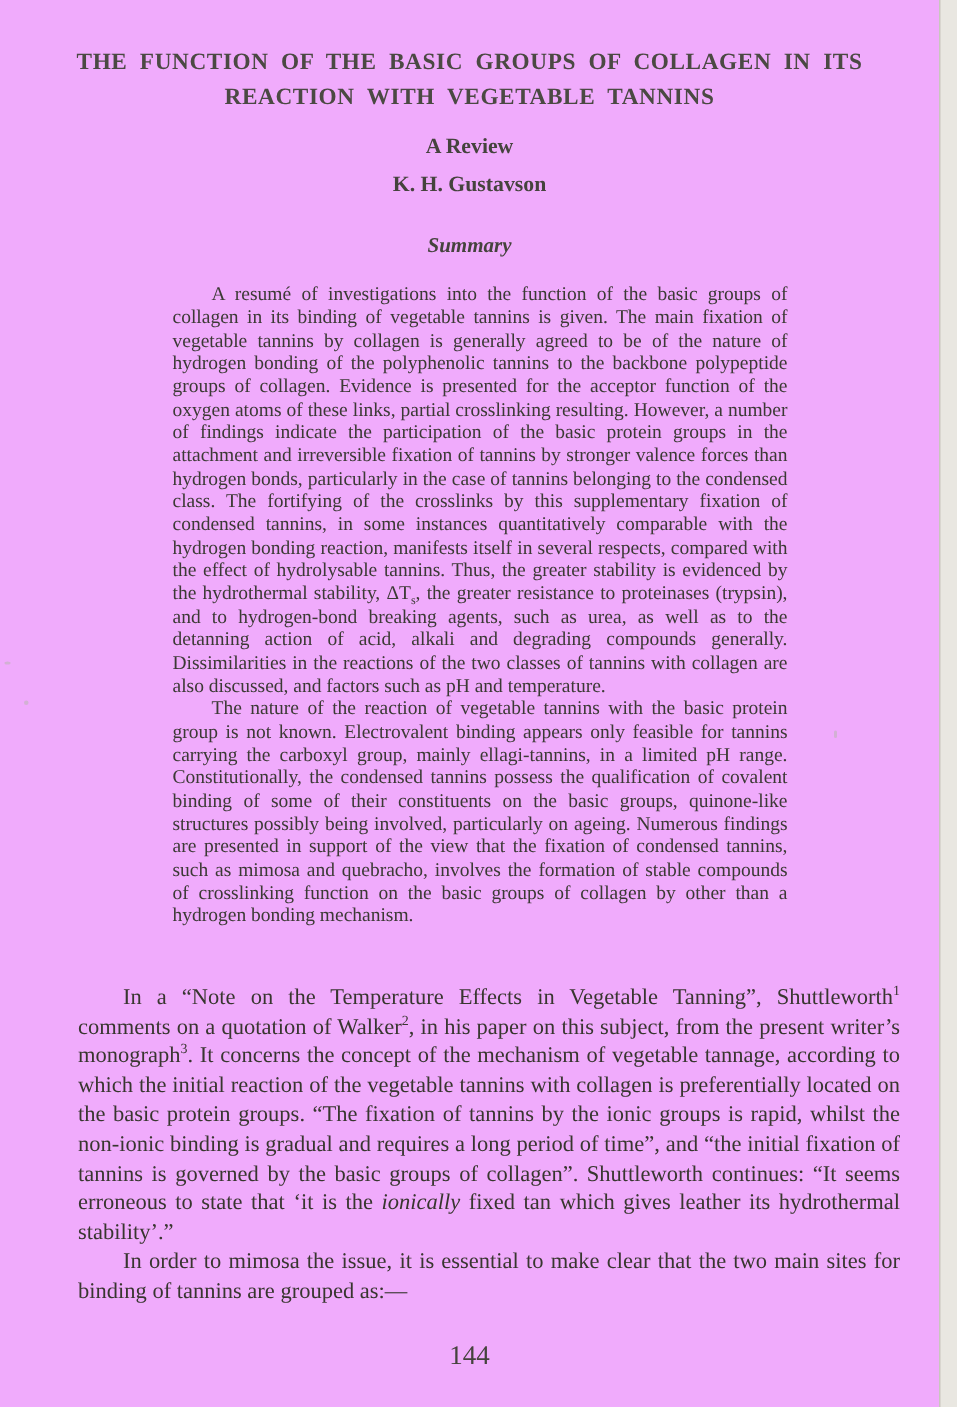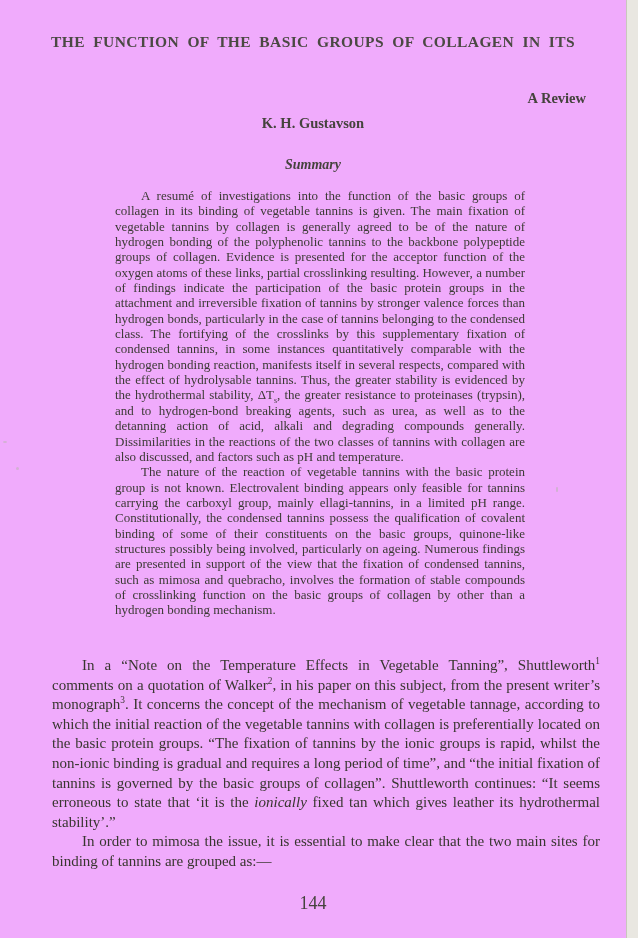--- a/index.html
+++ b/index.html
@@ -38,21 +38,21 @@
     line-height: 22.5px;
     letter-spacing: 0.4px;
     word-spacing: 4px;
     color: #4b4943;
   }
   .subtitle {
     position: absolute;
     top: 90px;
     left: 40px;
     right: 52px;
-    text-align: right;
+    text-align: center;
     font-weight: bold;
     font-size: 14.5px;
     color: #45433d;
   }
   .author {
     position: absolute;
     top: 115px;
     left: 40px;
     right: 52px;
     text-align: center;
@@ -129,20 +129,21 @@
   .speck-2 { left: 16px; top: 467px; width: 3px; height: 3px; }
   .speck-3 { left: 556px; top: 487px; width: 2px; height: 5px; border-radius: 1px; }
 </style>
 </head>
 <body>
 
 <div class="page">
 
   <div class="title-block">
     <div>THE FUNCTION OF THE BASIC GROUPS OF COLLAGEN IN ITS</div>
+    <div>REACTION WITH VEGETABLE TANNINS</div>
   </div>
 
   <div class="subtitle">A Review</div>
 
   <div class="author">K. H. Gustavson</div>
 
   <div class="summary-heading">Summary</div>
 
   <div class="summary-block">
     <p><span>A resumé of investigations into the function of the basic groups of collagen in its binding of vegetable tannins is given. The main fixation of vegetable tannins by collagen is generally agreed to be of the nature of hydrogen bonding of the polyphenolic tannins to the backbone polypeptide groups of collagen. Evidence is presented for the acceptor function of the oxygen atoms of these links, partial crosslinking resulting. However, a number of findings indicate the participation of the basic protein groups in the attachment and irreversible fixation of tannins by stronger valence forces than hydrogen bonds, particularly in the case of tannins belonging to the condensed class. The fortifying of the crosslinks by this supplementary fixation of condensed tannins, in some instances quantitatively comparable with the hydrogen bonding reaction, manifests itself in several respects, compared with the effect of hydrolysable tannins. Thus, the greater stability is evidenced by the hydrothermal stability, ΔT</span><sub>s</sub><span>, the greater resistance to proteinases (trypsin), and to hydrogen-bond breaking agents, such as urea, as well as to the detanning action of acid, alkali and degrading compounds generally. Dissimilarities in the reactions of the two classes of tannins with collagen are also discussed, and factors such as pH and temperature.</span></p>

